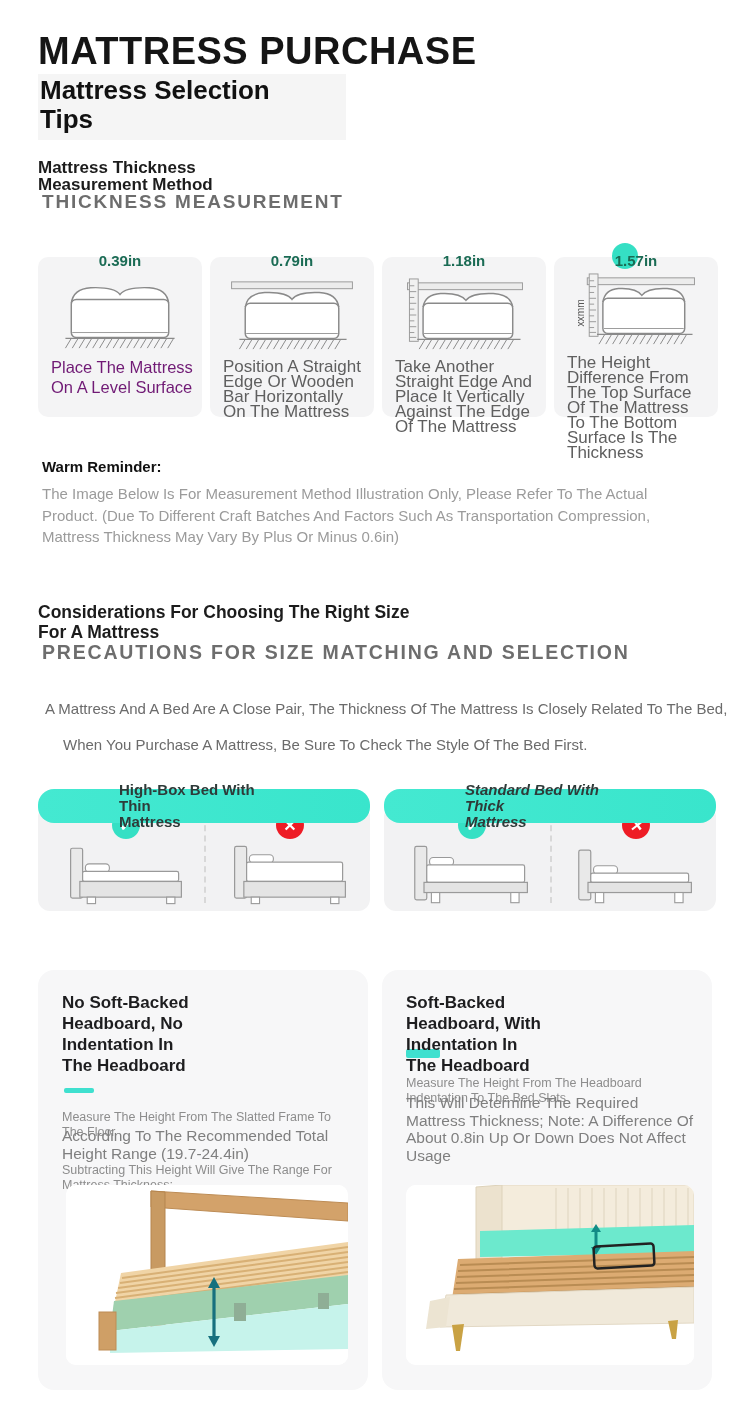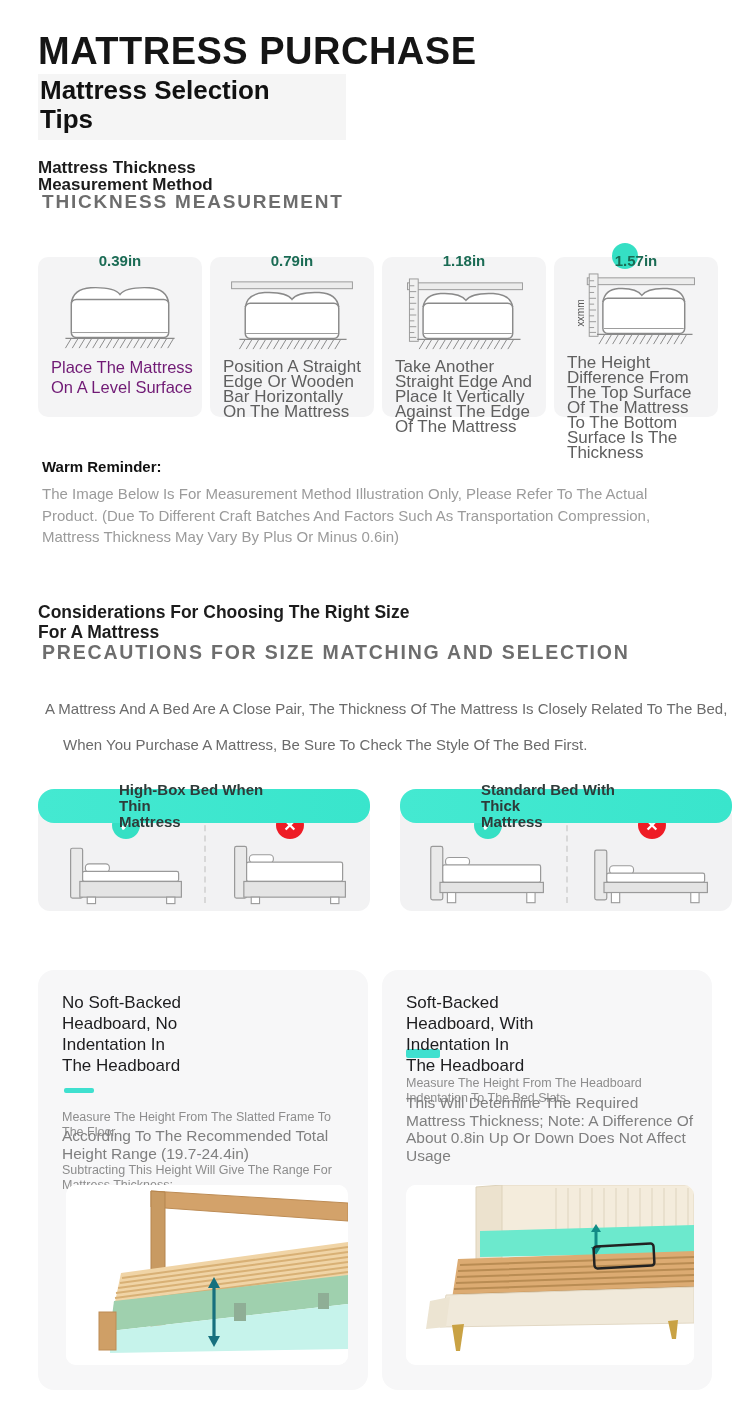--- a/index.html
+++ b/index.html
@@ -43,21 +43,21 @@
   .pill-label { width:170px; margin:0 auto; text-align:left; font-size:15px; font-weight:700; line-height:16px; color:#2e3b39; }
   .compare-half { position:absolute; top:22px; width:160px; display:flex; flex-direction:column; align-items:center; }
   .mark { width:28px; height:28px; border-radius:50%; display:flex; align-items:center; justify-content:center;
           color:#fff; font-size:16px; font-weight:700; }
   .mark.ok { background:#35e0c4; }
   .mark.no { background:#ee1c25; }
   .v-divider { position:absolute; left:166px; top:26px; height:88px; border-left:2px dashed #d8d8d8; }
 
   
   .detail-card { position:absolute; top:970px; width:330px; height:420px; background:#f7f7f8; border-radius:16px; }
-  .detail-title { position:absolute; left:24px; top:22px; font-size:17px; font-weight:400; line-height:21px; color:#1d1d1f; z-index:1; }
+  .detail-title { position:absolute; left:24px; top:22px; font-size:17px; font-weight:700; line-height:21px; color:#1d1d1f; z-index:1; }
   .accent-bar { position:absolute; width:30px; height:5px; border-radius:2px; background:#3fe0cf; }
   .note-sm { position:absolute; left:24px; right:16px; font-size:12.5px; line-height:15px; color:#8d8d8d; }
   .note-lg { position:absolute; left:24px; right:14px; font-size:15.5px; line-height:17.5px; font-weight:500; color:#7f7f7f; }
   .photo-box { position:absolute; left:28px; top:215px; width:282px; height:180px; background:#fff; border-radius:10px; overflow:hidden; }
   .detail-card.right .photo-box { width:288px; left:24px; }
 
   svg { display:block; }
 </style>
 </head>
 <body>
@@ -145,21 +145,21 @@
 </div>
 <div class="abs watermark" style="left:42px; top:641px; font-size:19.5px;">PRECAUTIONS FOR SIZE MATCHING AND SELECTION</div>
 
 <div class="abs intro-line" style="left:45px; top:700px;">A Mattress And A Bed Are A Close Pair, The Thickness Of The Mattress Is Closely Related To The Bed,</div>
 <div class="abs intro-line" style="left:63px; top:736px;">When You Purchase A Mattress, Be Sure To Check The Style Of The Bed First.</div>
 
 <div class="compare-card" style="left:38px; top:789px;">
   <div class="compare-body"></div>
   <div class="compare-pill">
     <div class="pill-label">
-      <span style="display:block">High-Box Bed When Thin</span>
+      <span style="display:block">High-Box Bed With Thin</span>
       <span style="display:block">Mattress</span>
     </div>
   </div>
   <div class="v-divider"></div>
   <div class="compare-half" style="left:8px;">
     <div class="mark ok">✓</div>
     <svg width="140" height="72" viewBox="0 0 140 78">
       <rect x="10" y="10" width="13" height="54" rx="2" fill="#e9e9e9" stroke="#9a9a9a" stroke-width="1.3"></rect>
       <rect x="26" y="27" width="26" height="9" rx="4" fill="#fff" stroke="#9a9a9a" stroke-width="1.2"></rect>
       <rect x="23" y="35" width="104" height="11" rx="2" fill="#fff" stroke="#9a9a9a" stroke-width="1.3"></rect>
@@ -174,21 +174,21 @@
       <rect x="10" y="8" width="13" height="56" rx="2" fill="#e9e9e9" stroke="#9a9a9a" stroke-width="1.3"></rect>
       <rect x="26" y="17" width="26" height="9" rx="4" fill="#fff" stroke="#9a9a9a" stroke-width="1.2"></rect>
       <rect x="23" y="25" width="104" height="21" rx="2" fill="#fff" stroke="#9a9a9a" stroke-width="1.3"></rect>
       <rect x="20" y="46" width="110" height="17" fill="#e4e4e4" stroke="#9a9a9a" stroke-width="1.3"></rect>
       <rect x="28" y="63" width="9" height="7" fill="#fff" stroke="#9a9a9a" stroke-width="1.2"></rect>
       <rect x="114" y="63" width="9" height="7" fill="#fff" stroke="#9a9a9a" stroke-width="1.2"></rect>
     </svg>
   </div>
 </div>
 
-<div class="compare-card" style="left:400px; top:789px;">
+<div class="compare-card" style="left:384px; top:789px;font-style:italic;">
   <div class="compare-body"></div>
   <div class="compare-pill">
     <div class="pill-label">
       <span style="display:block">Standard Bed With Thick</span>
       <span style="display:block">Mattress</span>
     </div>
   </div>
   <div class="v-divider"></div>
   <div class="compare-half" style="left:8px;">
     <div class="mark ok">✓</div>

